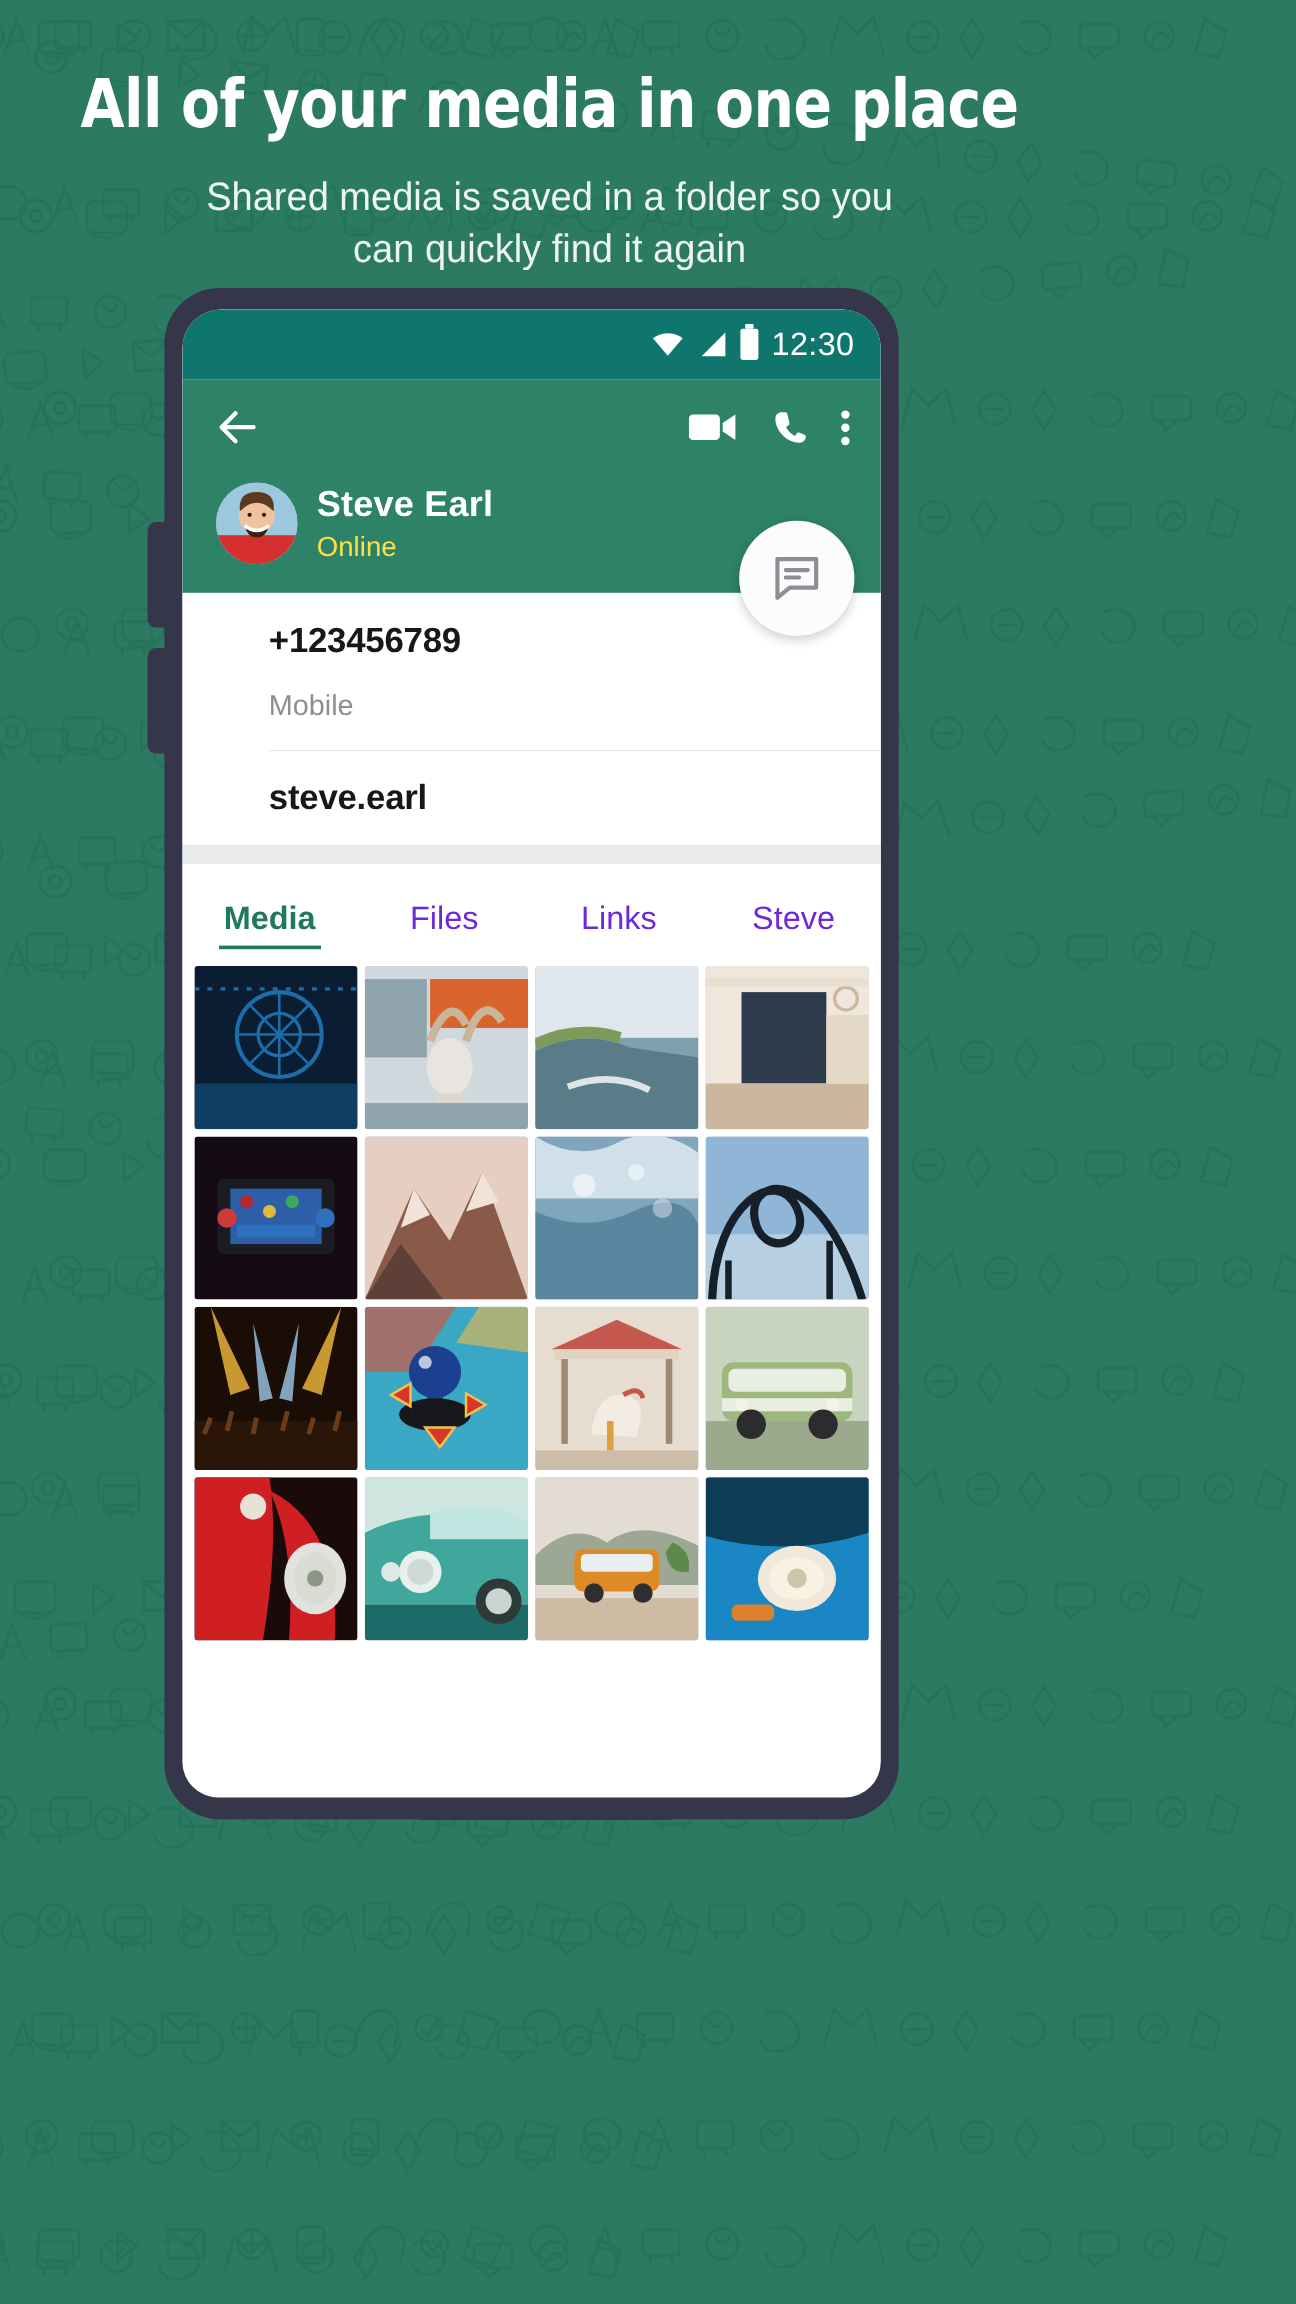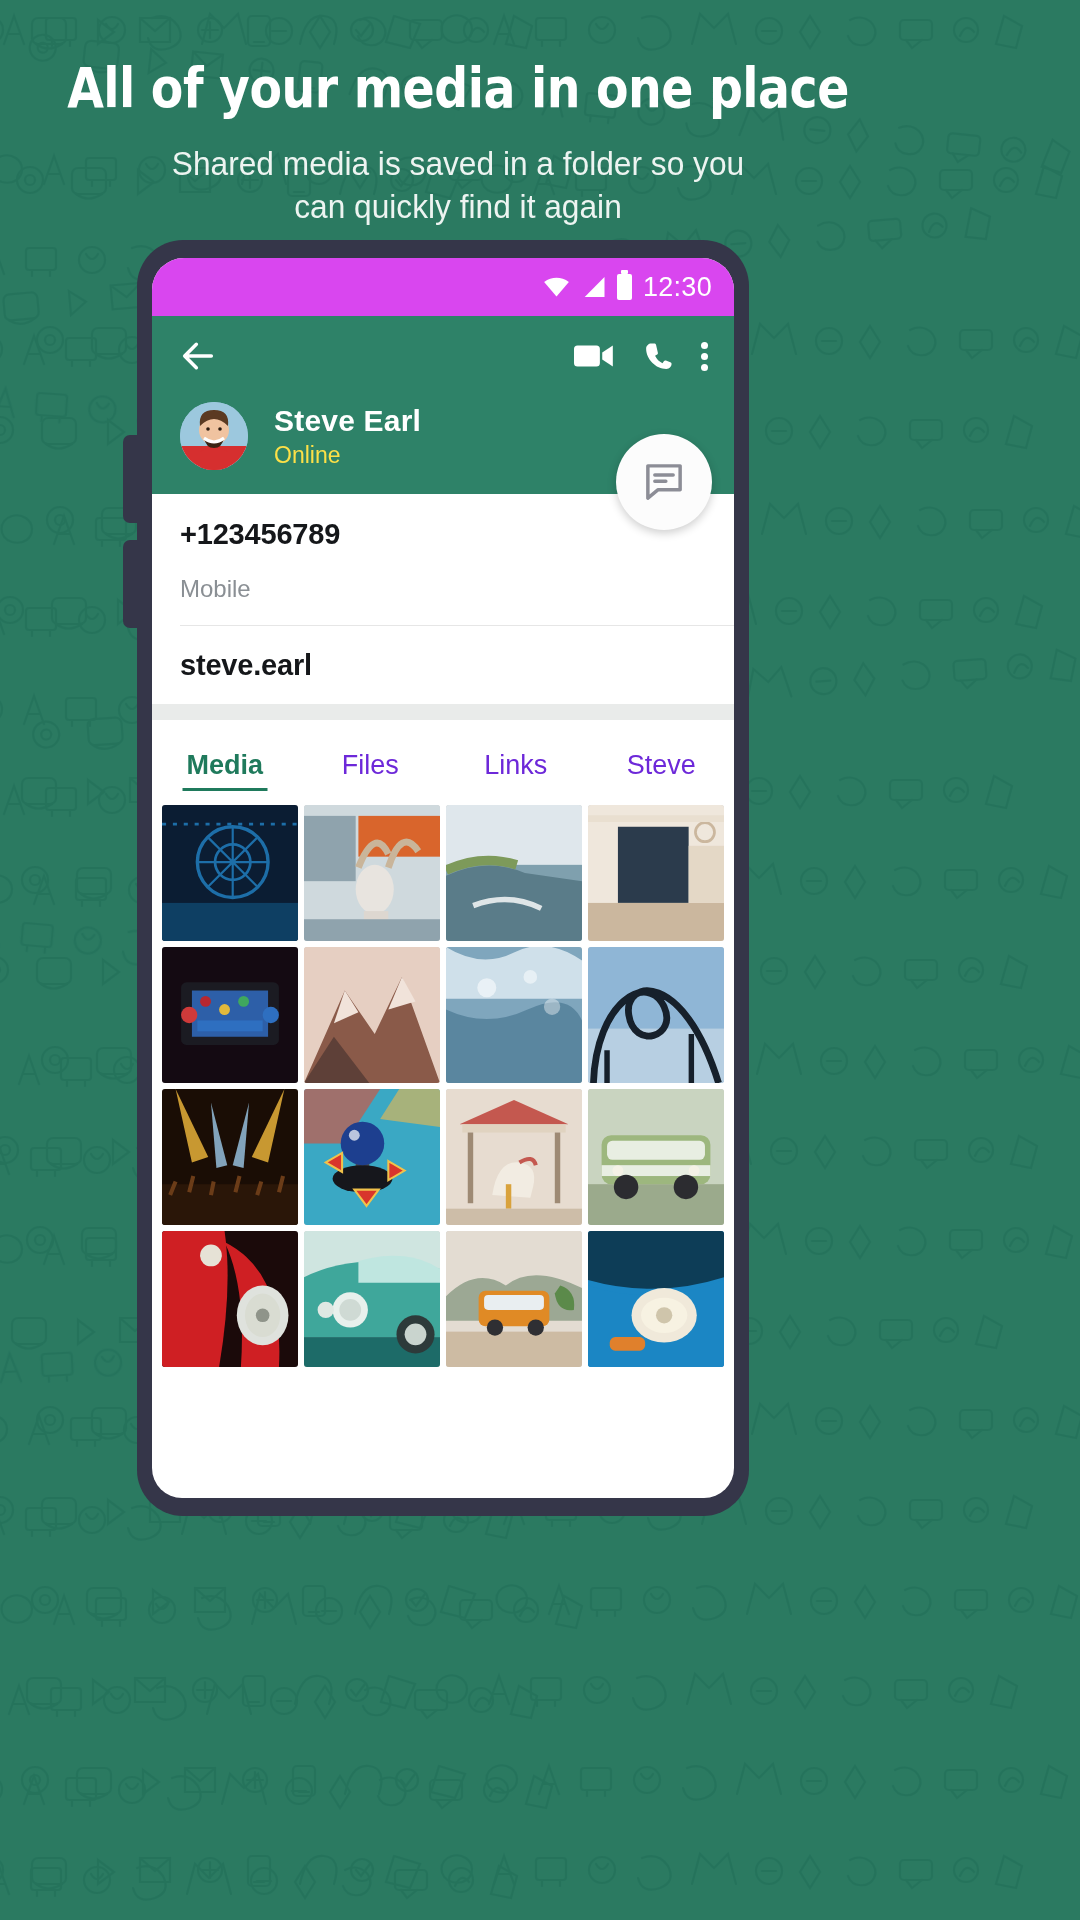--- a/index.html
+++ b/index.html
@@ -51,21 +51,21 @@
     position:absolute;
     left:15px; top:18px;
     width:582px; height:1240px;
     background:#ffffff;
     border-radius:32px 32px 30px 30px;
     overflow:hidden;
   }
 
   
   .statusbar {
-    height:58px; background:#d946ef;
+    height:58px; background:#0f766e;
     display:flex; align-items:center; justify-content:flex-end;
     padding-right:22px; gap:11px;
   }
   .sb-time { color:#fff; font-size:27px; letter-spacing:.3px; }
   .ic-wifi { width:27px; height:21px; }
   .ic-signal { width:25px; height:22px; }
   .ic-batt { width:15px; height:26px; background:#fff; border-radius:2px; position:relative; }
   .ic-batt::before{ content:""; position:absolute; top:-4px; left:4px; width:7px; height:4px; background:#fff; border-radius:1px;}
 
   
@@ -79,36 +79,36 @@
   .act.cam { margin-right:20px; }
   .act.call { margin-right:20px; }
   .dots { width:8px; }
   .dot { width:7px; height:7px; background:#fff; border-radius:50%; margin:4px auto; }
 
   .contact-row { display:flex; align-items:center; padding:6px 0 10px 28px; }
   .avatar {
     width:68px; height:68px; border-radius:50%; overflow:hidden;
     flex:0 0 auto; background:#9CC8DE; position:relative;
   }
-  .contact-text { margin-left:26px; }
+  .contact-text { margin-left:16px; }
   .contact-name { color:#fff; font-size:30px; font-weight:bold; letter-spacing:.2px; }
   .contact-status { color:#fde047; font-size:23px; margin-top:4px; }
 
   
   .fab {
     position:absolute; right:22px; bottom:-36px;
     width:96px; height:96px; border-radius:50%;
     background:#FCFCFC;
     box-shadow:0 3px 10px rgba(0,0,0,.20);
     display:flex; align-items:center; justify-content:center;
     z-index:9;
   }
 
   
-  .info-card { background:#fff; }
+  .info-card { background:#fff;padding-left:44px; }
   .info-row { padding:24px 28px 22px 28px; position:relative; display:flex; align-items:center; }
   .info-row + .info-row::before {
     content:""; position:absolute; left:28px; right:0; top:0; height:1px; background:#E6E6E6;
   }
   .info-main { flex:1 1 auto; }
   .info-title { font-size:29px; font-weight:bold; color:#15171A; letter-spacing:-.2px; }
   .info-sub { font-size:24px; color:#8A8F94; margin-top:24px; }
 
   .toggle { width:72px; height:32px; position:relative; flex:0 0 auto; margin-right:14px; }
   .toggle-track { position:absolute; right:0; top:4px; width:58px; height:25px; border-radius:13px; background:#D4D4D4; }

